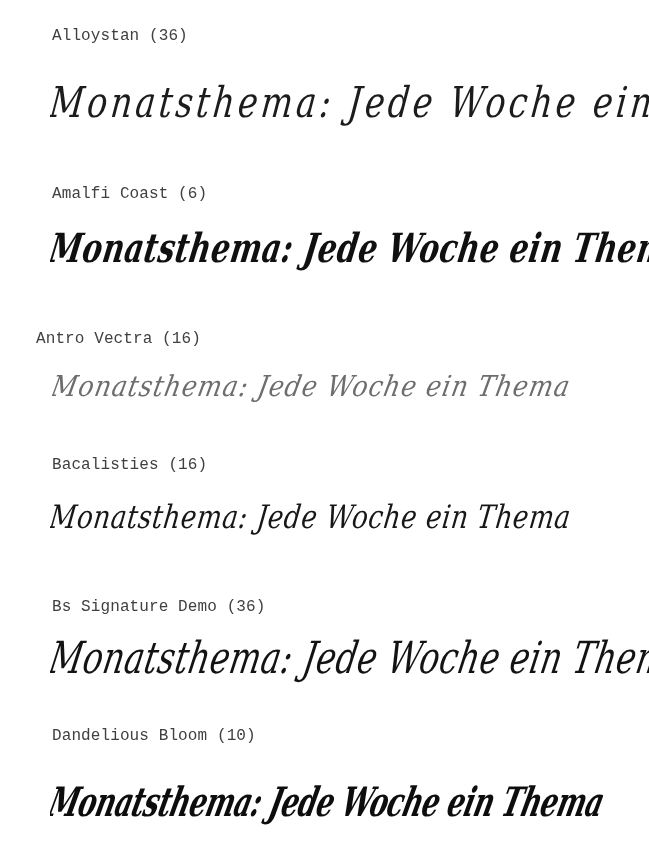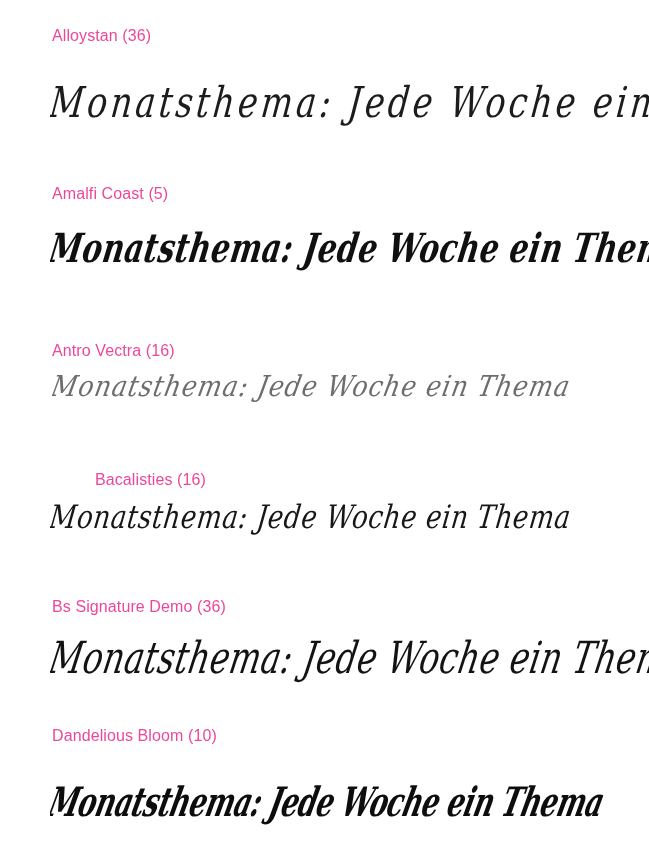--- a/index.html
+++ b/index.html
@@ -18,24 +18,24 @@
     width: 649px;
     height: 854px;
     box-sizing: border-box;
     padding: 12px 26px 0 26px;
     position: relative;
   }
   .entry {
     position: relative;
   }
   .font-name {
-    font-family: Liberation Sans, sans-serif;
+    font-family: Liberation Mono, monospace;
     font-size: 16px;
     line-height: 20px;
-    color: #ec4899;
+    color: #404040;
     letter-spacing: 0.1px;
     white-space: nowrap;
   }
   .sample {
     font-family: "DejaVu Serif", serif;
     color: #111111;
     white-space: nowrap;
     overflow: hidden;
   }
 
@@ -98,43 +98,43 @@
     letter-spacing: -0.6px;
     transform: skewX(-13deg) scaleY(1.35) scaleX(0.9);
     color: #0d0d0d;
   }
 
   
   #name-0   { position:absolute; left:26px; top:14px; }
   #sample-0 { position:absolute; left:24px; top:70px; height:60px; }
   #name-1   { position:absolute; left:26px; top:172px; }
   #sample-1 { position:absolute; left:24px; top:218px; height:60px; }
-  #name-2   { position:absolute; left:26px; top:317px;margin-top:12px; }
+  #name-2   { position:absolute; left:10px; top:317px; }
   #sample-2 { position:absolute; left:26px; top:360px; height:48px; }
-  #name-3   { position:absolute; left:26px; top:458px;margin-left:43px; }
+  #name-3   { position:absolute; left:26px; top:443px; }
   #sample-3 { position:absolute; left:24px; top:489px; height:52px; }
   #name-4   { position:absolute; left:26px; top:565px;margin-top:20px; }
   #sample-4 { position:absolute; left:24px; top:625px; height:62px; }
   #name-5   { position:absolute; left:26px; top:714px; }
   #sample-5 { position:absolute; left:24px; top:772px; height:62px; }
 </style>
 </head>
 <body>
 
 <div class="page">
 
   <div class="entry">
     <div class="font-name" id="name-0">Alloystan (36)</div>
     <div class="sample s1" id="sample-0">
       <span class="sample-inner">Monatsthema: Jede Woche ein Thema</span>
     </div>
   </div>
 
   <div class="entry">
-    <div class="font-name" id="name-1">Amalfi Coast (5)</div>
+    <div class="font-name" id="name-1">Amalfi Coast (6)</div>
     <div class="sample s2" id="sample-1">
       <span class="sample-inner">Monatsthema: Jede Woche ein Thema</span>
     </div>
   </div>
 
   <div class="entry">
     <div class="font-name" id="name-2">Antro Vectra (16)</div>
     <div class="sample s3" id="sample-2">
       <span class="sample-inner">Monatsthema: Jede Woche ein Thema</span>
     </div>

